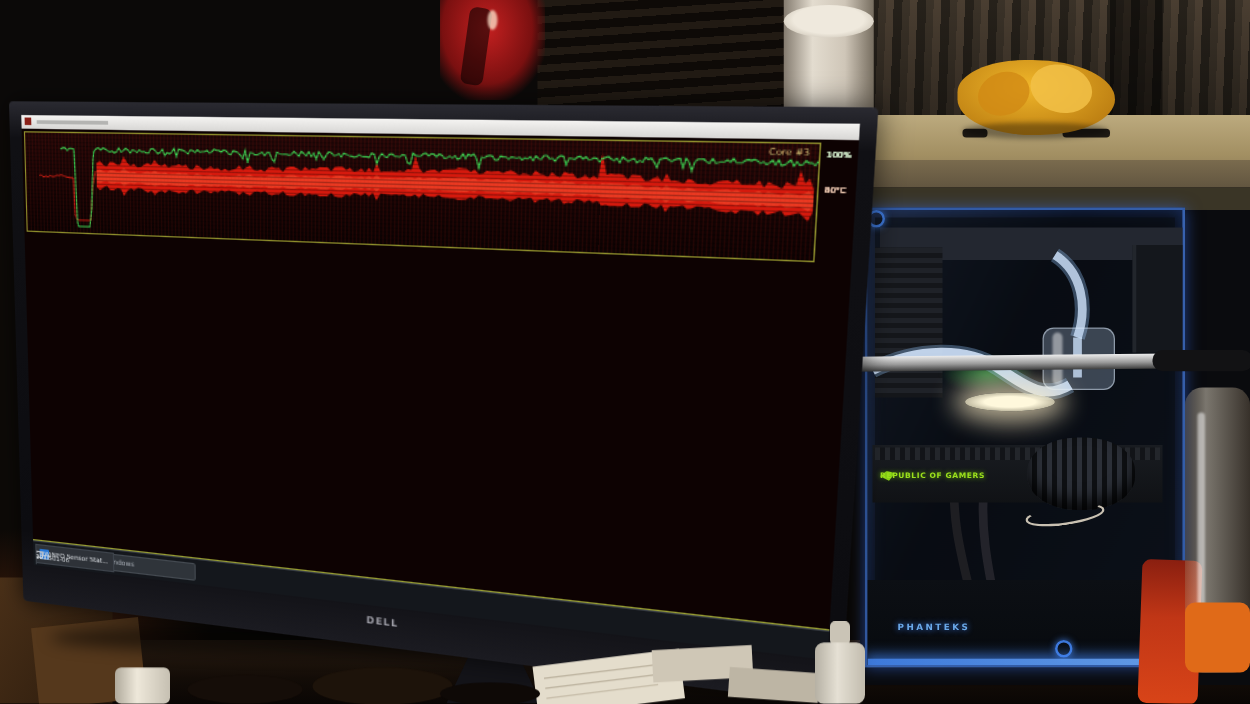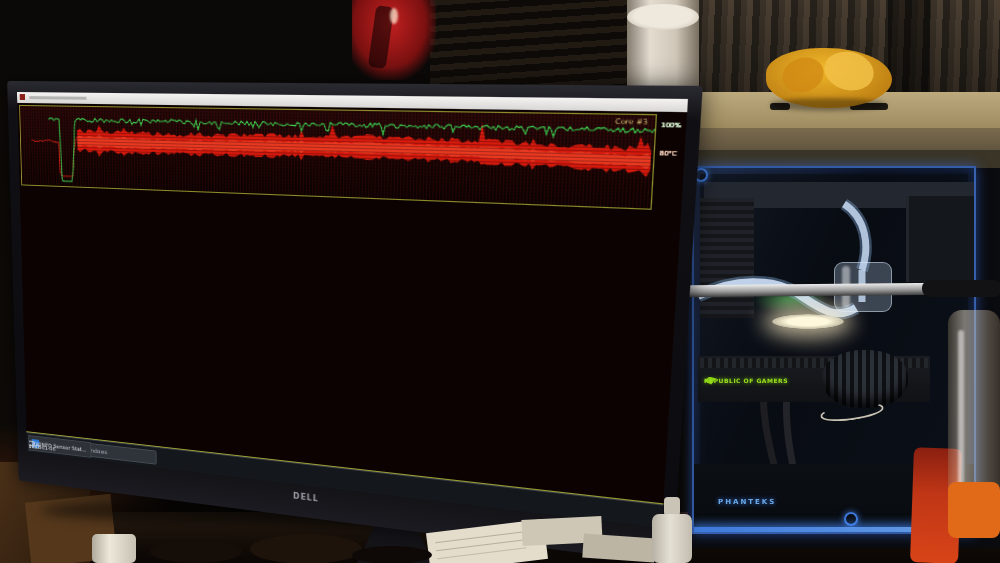--- a/index.html
+++ b/index.html
@@ -44,21 +44,21 @@
     background:#d18a14;transform:rotate(-20deg);z-index:3;opacity:.8;}
   .cloth-f2{left:824px;top:52px;width:50px;height:38px;border-radius:50%;
     background:#f2c148;transform:rotate(14deg);z-index:3;opacity:.85;}
   .cloth-shadow{left:770px;top:98px;width:116px;height:13px;border-radius:50%;
     background:rgba(0,0,0,.35);filter:blur(2px);z-index:3;}
 
   
   .case{left:688px;top:150px;width:312px;height:398px;z-index:4;}
   .case-frame{left:0;top:0;width:312px;height:398px;background:#0a0b0e;}
   .case-top{left:0;top:0;width:312px;height:18px;background:#3a3526;}
-  .glass{left:4px;top:16px;width:284px;height:368px;overflow:hidden;
+  .glass{left:4px;top:16px;width:256px;height:368px;overflow:hidden;
     background:linear-gradient(115deg,rgba(30,40,60,.92),rgba(8,12,20,.97) 40%,rgba(16,22,36,.92));
     border:2px solid rgba(70,130,240,.65);
     box-shadow:0 0 12px rgba(60,120,255,.5), inset 0 0 14px rgba(60,120,255,.3);}
   .glass > *{position:absolute;}
   .interior{inset:6px;background:rgba(10,13,19,.55);}
   .top-rail{left:10px;top:14px;width:272px;height:26px;background:#232730;}
   .radiator{left:6px;top:30px;width:54px;height:120px;
     background:repeating-linear-gradient(0deg,#14161a 0 4px,#1f2228 4px 8px);}
   .drive-cage{left:212px;top:28px;width:88px;height:86px;background:#14171c;
     border-left:3px solid #22262c;}

